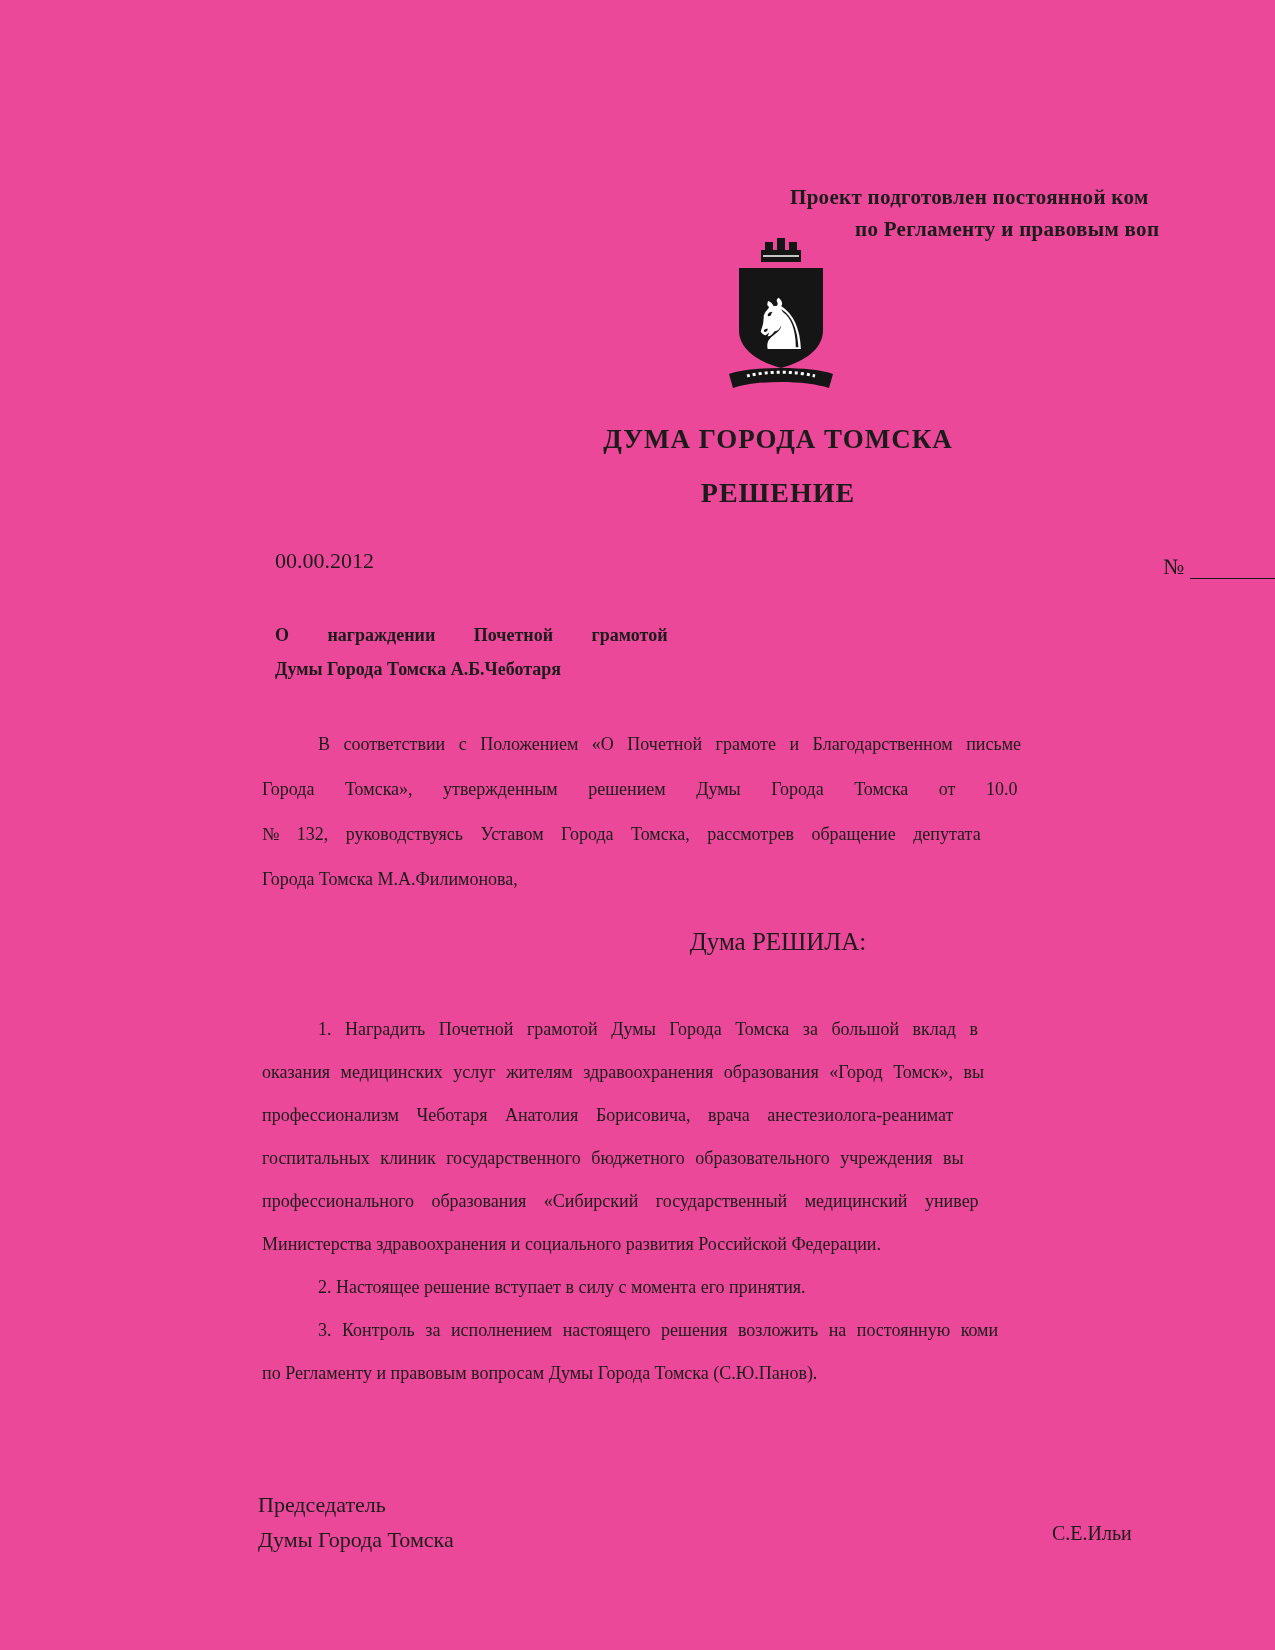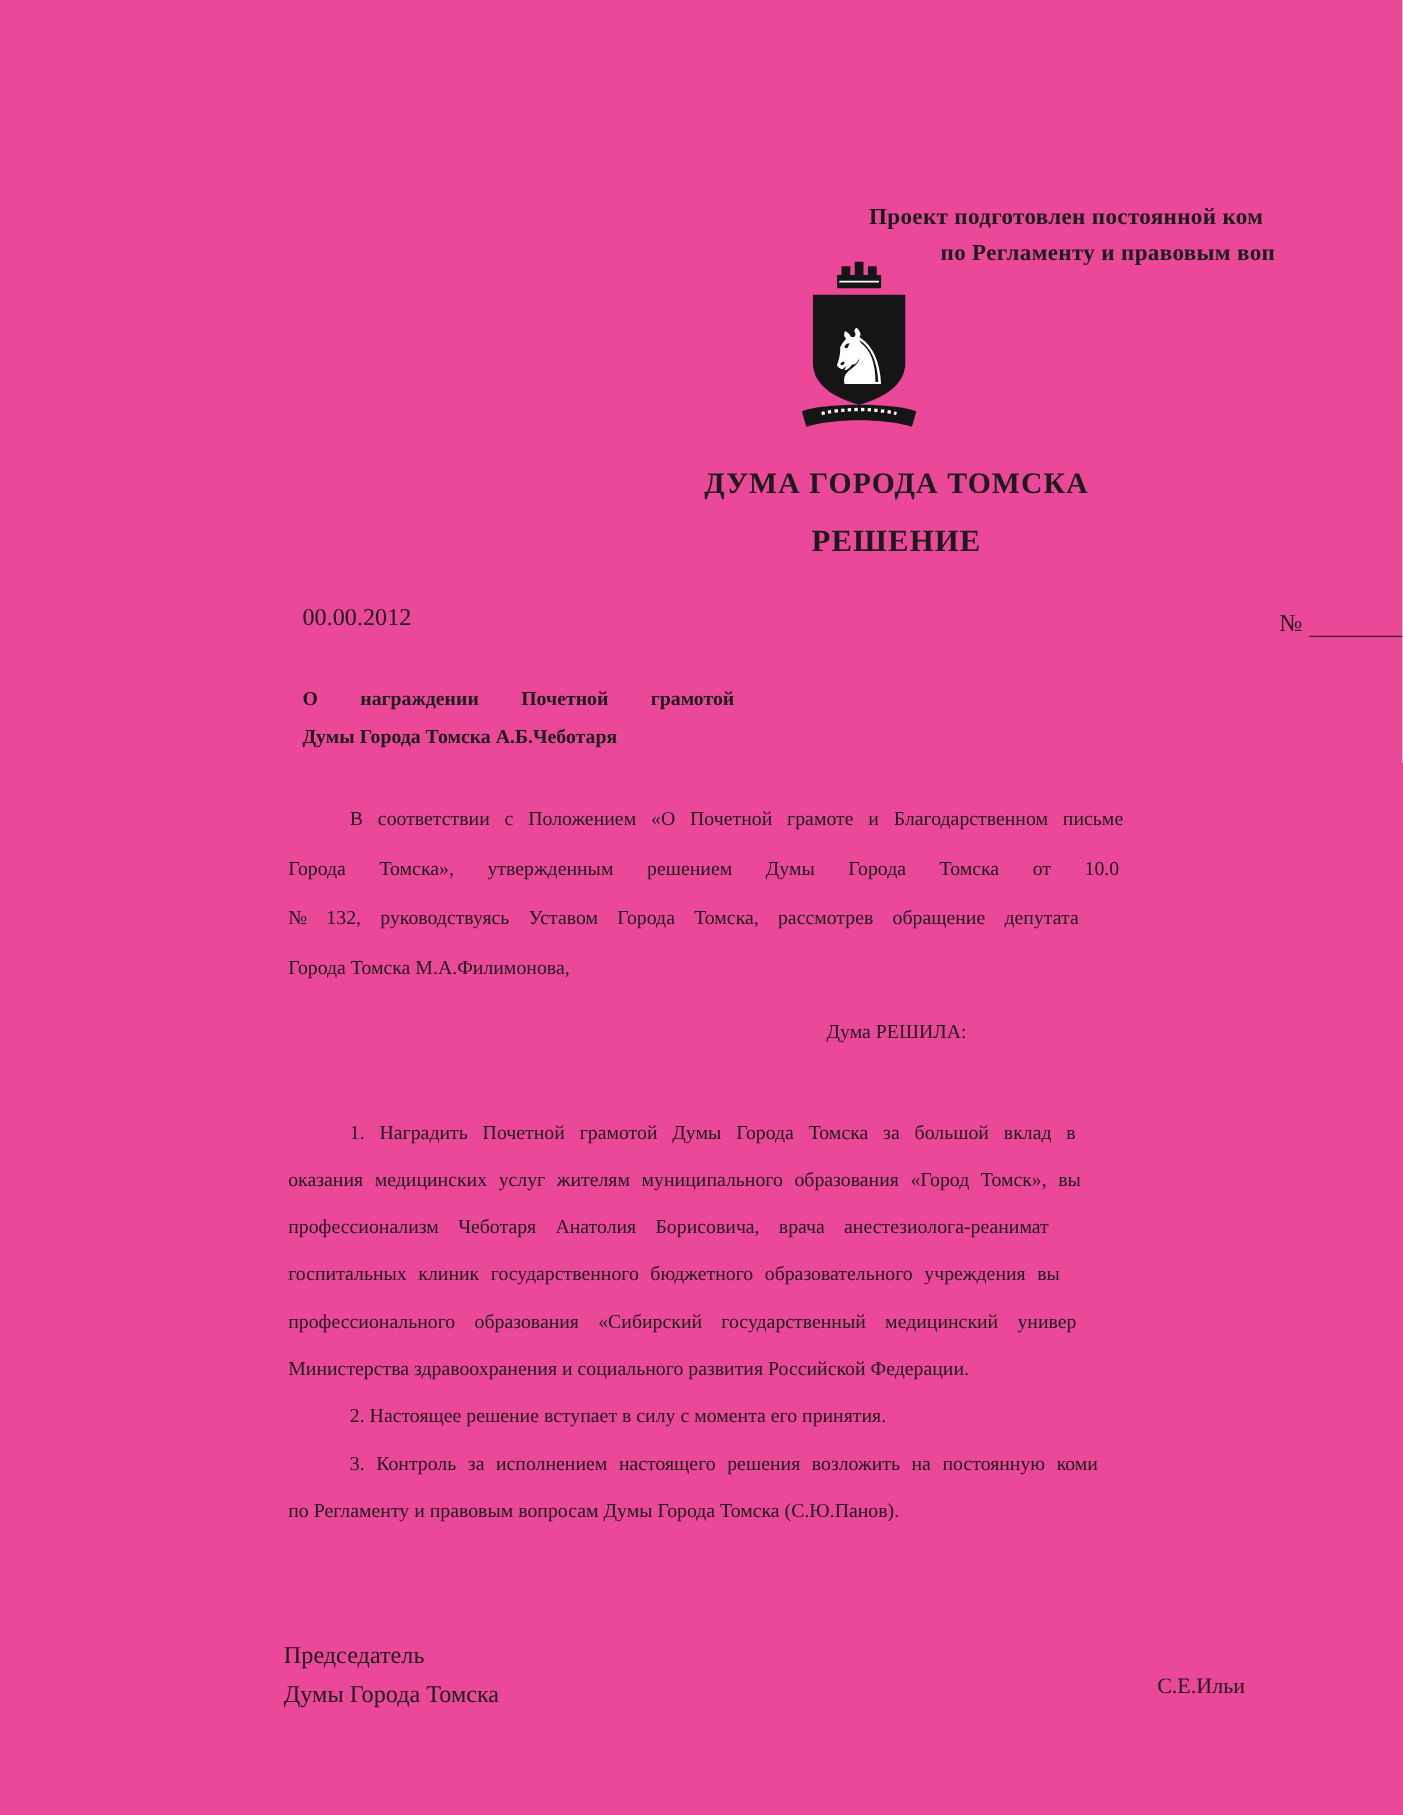--- a/index.html
+++ b/index.html
@@ -17,36 +17,36 @@
 
   
   .hn-line { position: absolute; font-size: 21px; font-weight: bold; white-space: nowrap; letter-spacing: 0.3px; }
   .hn1 { left: 790px; top: 185px; }
   .hn2 { left: 855px; top: 217px; }
 
   
   .emblem { position: absolute; left: 725px; top: 234px; width: 112px; height: 162px; }
 
   
-  .center-axis { position: absolute; left: 815px; transform: translateX(-50%); white-space: nowrap; }
+  .center-axis { position: absolute; left: 778px; transform: translateX(-50%); white-space: nowrap; }
   .org-title { top: 424px; font-size: 27px; font-weight: bold; letter-spacing: 1px; }
   .doc-type  { top: 477px; font-size: 28px; font-weight: bold; letter-spacing: 1px; }
 
   .date { left: 275px; top: 548px; font-size: 22px; }
   .doc-number { left: 1163px; top: 554px; font-size: 22px; white-space: nowrap; }
   .num-line { left: 1190px; top: 578px; width: 90px; border-bottom: 1.5px solid #1b1b1b; height: 0; }
 
   .subject { left: 275px; top: 618px; font-size: 18px; font-weight: bold; line-height: 34px; }
 
   .body-col { left: 262px; top: 0; font-size: 18px; }
   .preamble { top: 722px; line-height: 45px; }
   .items    { top: 1008px; line-height: 43px; }
   .indent { padding-left: 56px; }
 
-  .resolved { top: 928px; font-size: 18px; }
+  .resolved { top: 928px; font-size: 25px; }
 
   .ws-s  { word-spacing: 6px; }
   .ws-m  { word-spacing: 9px; }
   .ws-l  { word-spacing: 13px; }
   .ws-xl { word-spacing: 26px; }
   .ws-subj { word-spacing: 34px; }
 
   .signature { left: 258px; top: 1487px; font-size: 22px; line-height: 35px; }
   .sig-name { left: 1052px; top: 1522px; font-size: 20px; white-space: nowrap; }
 </style>
@@ -89,21 +89,21 @@
     <div class="line indent ws-m">В соответствии с Положением «О Почетной грамоте и Благодарственном письме</div>
     <div class="line ws-xl">Города Томска», утвержденным решением Думы Города Томска от 10.0</div>
     <div class="line ws-l">№ 132, руководствуясь Уставом Города Томска, рассмотрев обращение депутата</div>
     <div class="line">Города Томска М.А.Филимонова,</div>
   </div>
 
   <div class="center-axis resolved">Дума РЕШИЛА:</div>
 
   <div class="abs body-col items">
     <div class="line indent ws-m">1. Наградить Почетной грамотой Думы Города Томска за большой вклад в</div>
-    <div class="line ws-s">оказания медицинских услуг жителям муниципального образования «Город Томск», вы</div>
+    <div class="line ws-s">оказания медицинских услуг жителям здравоохранения образования «Город Томск», вы</div>
     <div class="line ws-l">профессионализм Чеботаря Анатолия Борисовича, врача анестезиолога-реанимат</div>
     <div class="line ws-s">госпитальных клиник государственного бюджетного образовательного учреждения вы</div>
     <div class="line ws-l">профессионального образования «Сибирский государственный медицинский универ</div>
     <div class="line">Министерства здравоохранения и социального развития Российской Федерации.</div>
     <div class="line indent">2. Настоящее решение вступает в силу с момента его принятия.</div>
     <div class="line indent ws-s">3. Контроль за исполнением настоящего решения возложить на постоянную коми</div>
     <div class="line">по Регламенту и правовым вопросам Думы Города Томска (С.Ю.Панов).</div>
   </div>
 
   <div class="abs signature">

